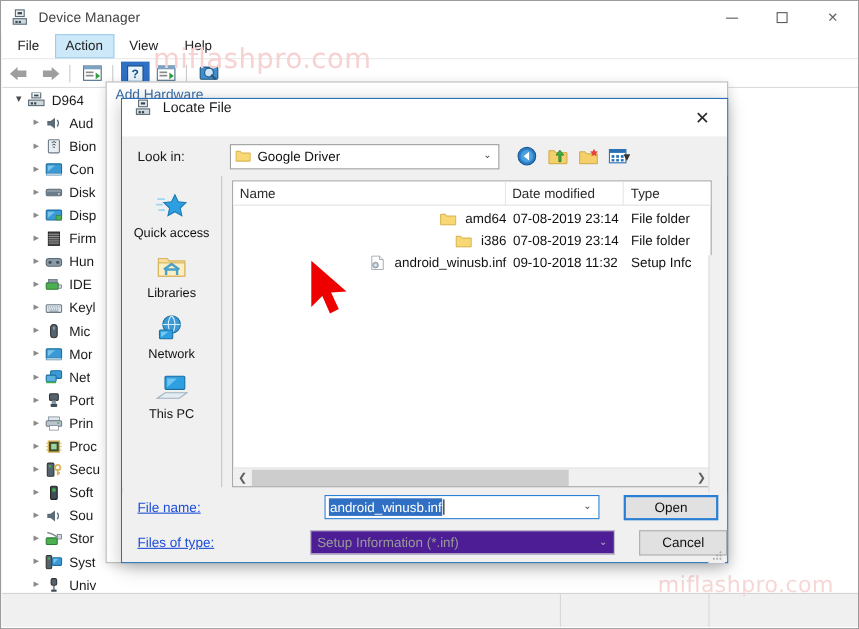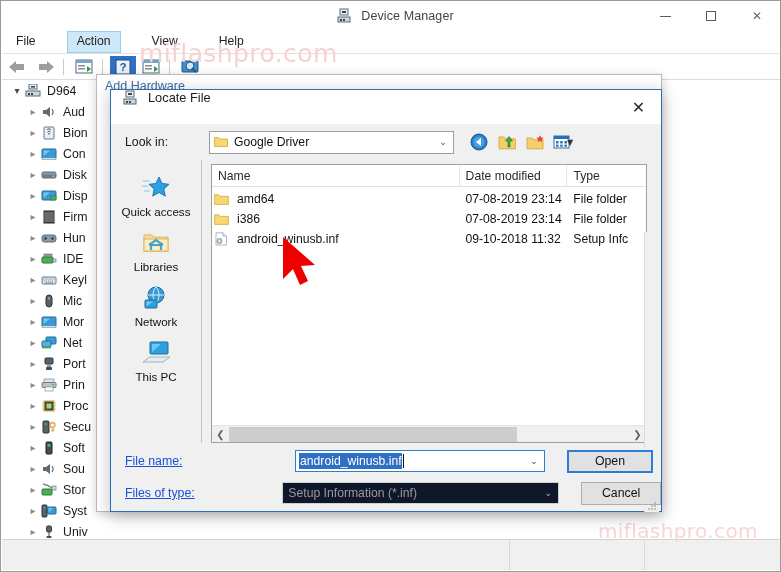--- a/index.html
+++ b/index.html
@@ -19,21 +19,21 @@
     background: #ffffff;
     border: 1px solid #9b9b9b;
     overflow: hidden;
   }
 
   
   .titlebar {
     position: absolute; left: 0; top: 0;
     width: 779px; height: 30px;
     background: #ffffff;
-    display: flex; align-items: center; justify-content: center;
+    display: flex; align-items: center;
   }
   .titlebar .tb-icon {
     margin-left: 9px; margin-right: 9px;
     width: 16px; height: 16px;
     display: flex; align-items: center; justify-content: center;
   }
   .titlebar .tb-title {
     font-size: 12.5px; color: #444444; letter-spacing: .1px;
   }
   .wincontrols {
@@ -49,21 +49,20 @@
   .wc-max i { display:block; width:10px; height:10px; border:1px solid #5a5a5a; }
   .wc-close { font-size: 15px; color:#7a7a7a; font-family:"DejaVu Sans", sans-serif; }
 
   
   .menubar {
     position: absolute; left: 1px; top: 30px;
     width: 778px; height: 23px;
     background: #ffffff;
     display: flex; align-items: center;
     border-bottom: 1px solid #e3e3e3;
-    gap: 17px;
   }
   .menu-item {
     padding: 3px 10px 4px 10px;
     font-size: 12.2px; color: #222;
     margin-left: 4px;
     line-height: 15px;
   }
   .menu-item.active {
     background: #cde8f9;
     border: 1px solid #9ecdea;
@@ -235,21 +234,21 @@
   .lh.name { width:272px; position:relative; }
   .lh.date { width:118px; }
   .lh.type { width:86px; border-right:0; }
   .sort-caret {
     position:absolute; left:128px; top:-4px;
     font-size:9px; color:#555;
     font-family:"DejaVu Sans", sans-serif;
   }
   .list-rows { padding-top:2px; }
   .lrow { display:flex; height:20px; align-items:center; font-size:12.2px; color:#111; }
-  .lr-name { width:272px; display:flex; align-items:center; padding-left:2px; }
+  .lr-name { width:272px; display:flex; align-items:center; padding-left:24px;justify-content:flex-end; }
   .lr-name .f-ico { width:17px; height:15px; margin-right:6px; display:flex; align-items:center; }
   .lr-date { width:118px; padding-left:6px; }
   .lr-type { width:86px; padding-left:6px; overflow:hidden; white-space:nowrap; }
 
   
   .hscroll {
     position:absolute; left:0; bottom:0;
     width:100%; height:17px;
     background:#f0f0f0; border-top:1px solid #e6e6e6;
     display:flex; align-items:center;
@@ -276,21 +275,21 @@
   }
   .fname-val {
     font-size:12.2px; color:#ffffff; background:#2f6fc4;
     margin-left:3px; padding:0 0 0 1px; line-height:16px;
   }
   .fname-caret { width:1px; height:14px; background:#111; margin-left:1px; }
   .fname-arrow { position:absolute; right:0; top:0; width:20px; height:20px; display:flex; align-items:center; justify-content:center; font-size:9px; color:#4a4a4a; font-family:"DejaVu Sans", sans-serif; }
 
   .ftype-box {
     width: 299px; height:22px;
-    background:#0f172a; border:1px solid #cfcfcf;
+    background:#4c1d95; border:1px solid #cfcfcf;
     display:flex; align-items:center; position:relative;text-align:center;
   }
   .ftype-val { font-size:12.2px; color:#9a9a9a; padding-left:5px; }
   .ftype-arrow { position:absolute; right:0; top:0; width:20px; height:20px; display:flex; align-items:center; justify-content:center; font-size:9px; color:#b5b5b5; font-family:"DejaVu Sans", sans-serif; }
 
   .btn {
     width: 86px; height:23px;
     background:#e1e1e1; border:1px solid #adadad;
     font-size:12.3px; color:#111;
     display:flex; align-items:center; justify-content:center;

